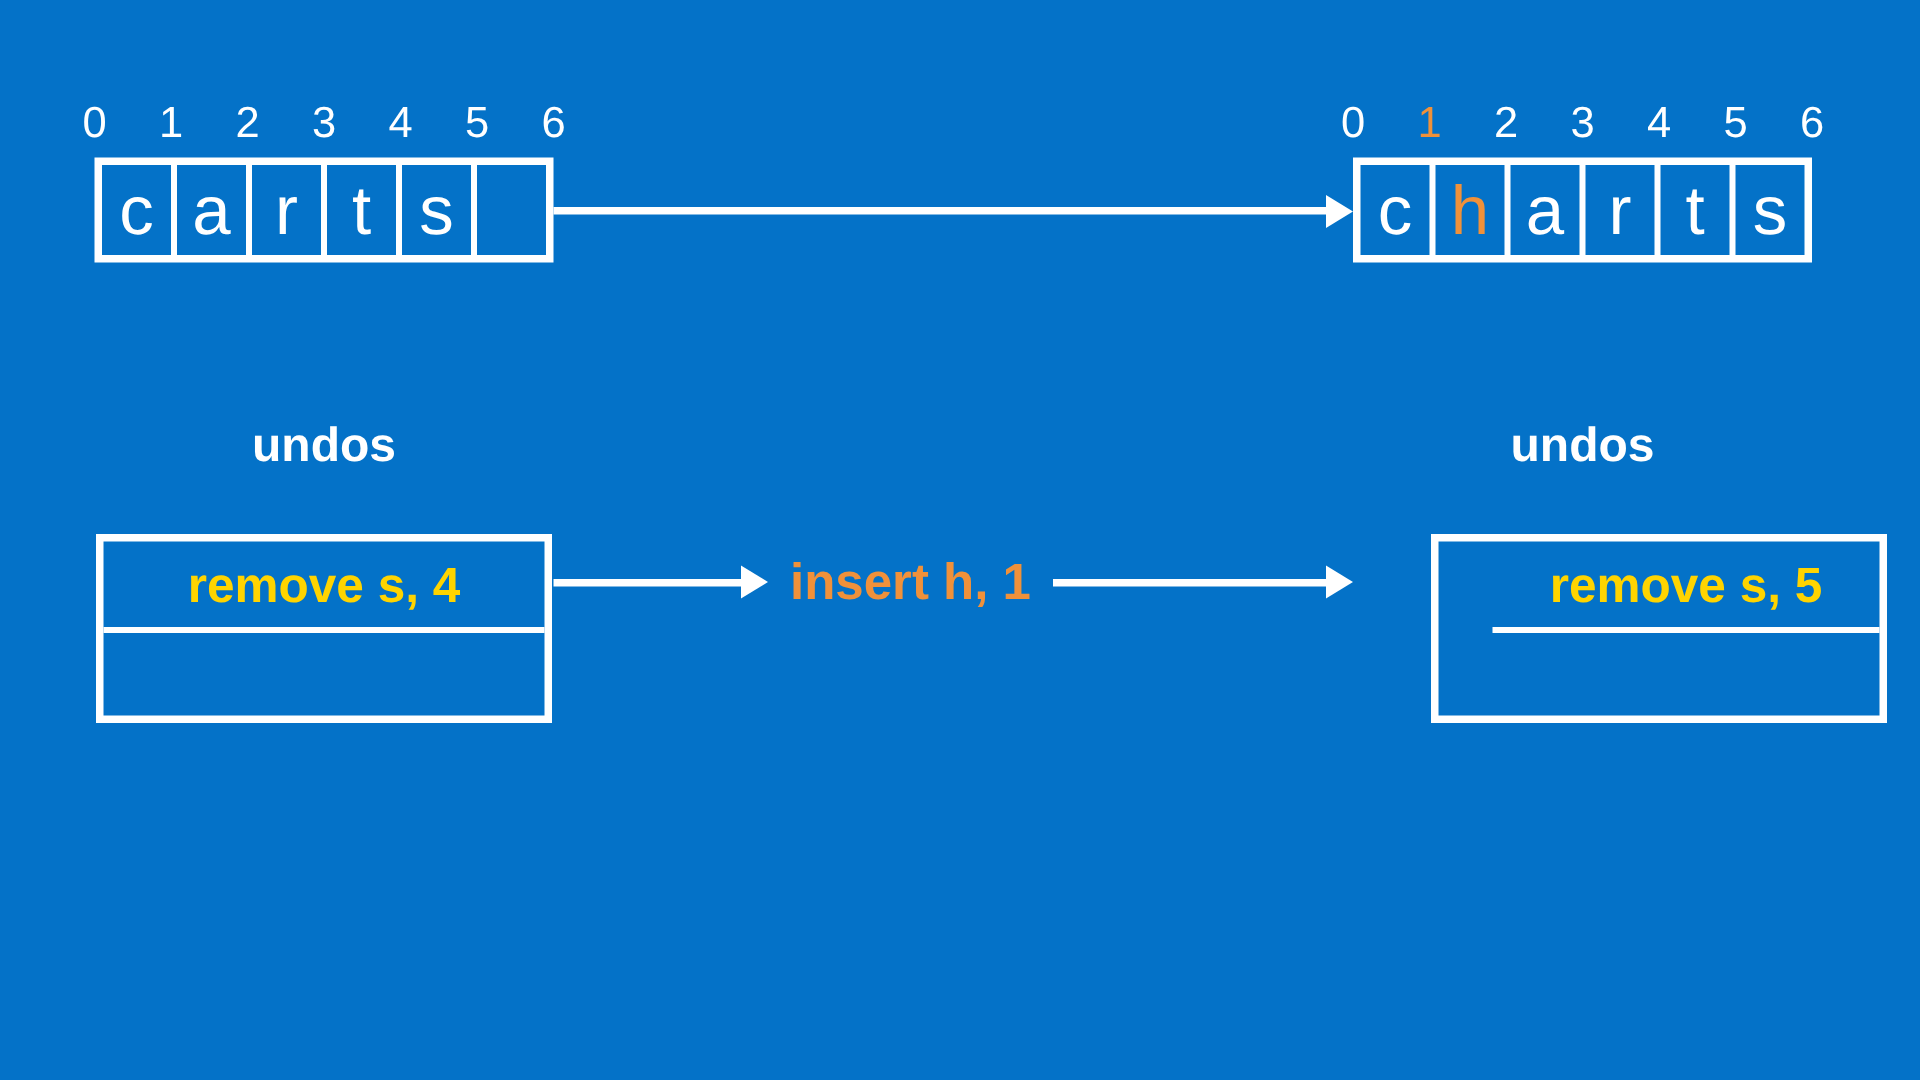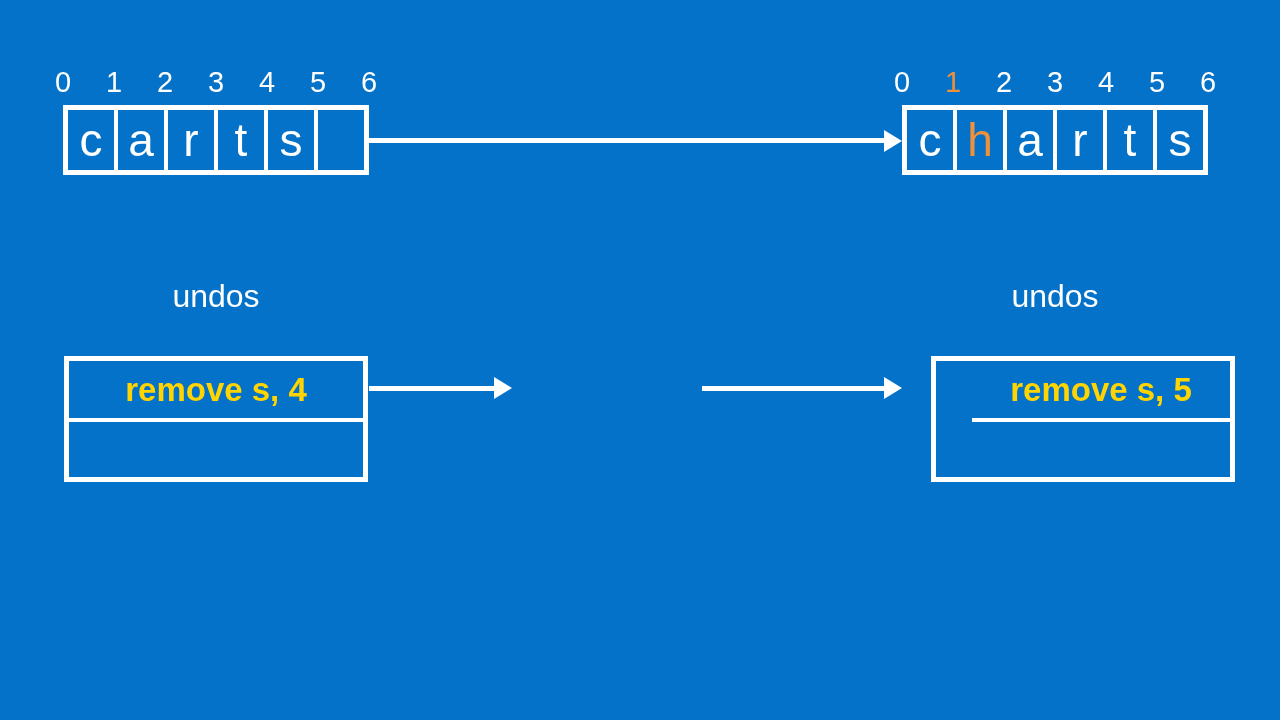--- a/index.html
+++ b/index.html
@@ -36,21 +36,21 @@
   .hline{position:absolute;height:5px;background:var(--white,#fff);}
   .ahead{
     position:absolute;width:0;height:0;
     border-top:11px solid transparent;border-bottom:11px solid transparent;
     border-left:18px solid var(--white,#fff);
   }
 
   
   .stack-title{
     position:absolute;top:278px;width:304px;text-align:center;
-    font-weight:normal;font-size:32px;color:var(--white,#fff);
+    font-weight:bold;font-size:32px;color:var(--white,#fff);
   }
   .stack{
     position:absolute;top:356px;width:304px;height:126px;
     border:5px solid var(--white,#fff);box-sizing:border-box;
     display:flex;flex-direction:column;
   }
   .stack-row-top{
     height:57px;border-bottom:4px solid var(--white,#fff);
     display:flex;align-items:center;justify-content:center;
     font-weight:bold;font-size:33px;color:var(--yellow,#FFD400);
@@ -111,22 +111,23 @@
   </div>
 
   <div class="stack-title" style="left:64px;">undos</div>
   <div class="stack" style="left:64px;">
     <div class="stack-row-top">remove s, 4</div>
     <div class="stack-row-bottom"></div>
   </div>
 
   <div class="hline" style="left:369px;top:386px;width:126px;"></div>
   <div class="ahead" style="left:494px;top:377px;"></div>
+  <div class="op-label">insert h, 1</div>
   <div class="hline" style="left:702px;top:386px;width:182px;"></div>
   <div class="ahead" style="left:884px;top:377px;"></div>
 
   <div class="stack-title" style="left:903px;">undos</div>
-  <div class="stack" style="left:931px;padding-left:36px;">
+  <div class="stack" style="left:954px;padding-left:36px;">
     <div class="stack-row-top">remove s, 5</div>
     <div class="stack-row-bottom"></div>
   </div>
 
 </div>
 
 </body></html>

